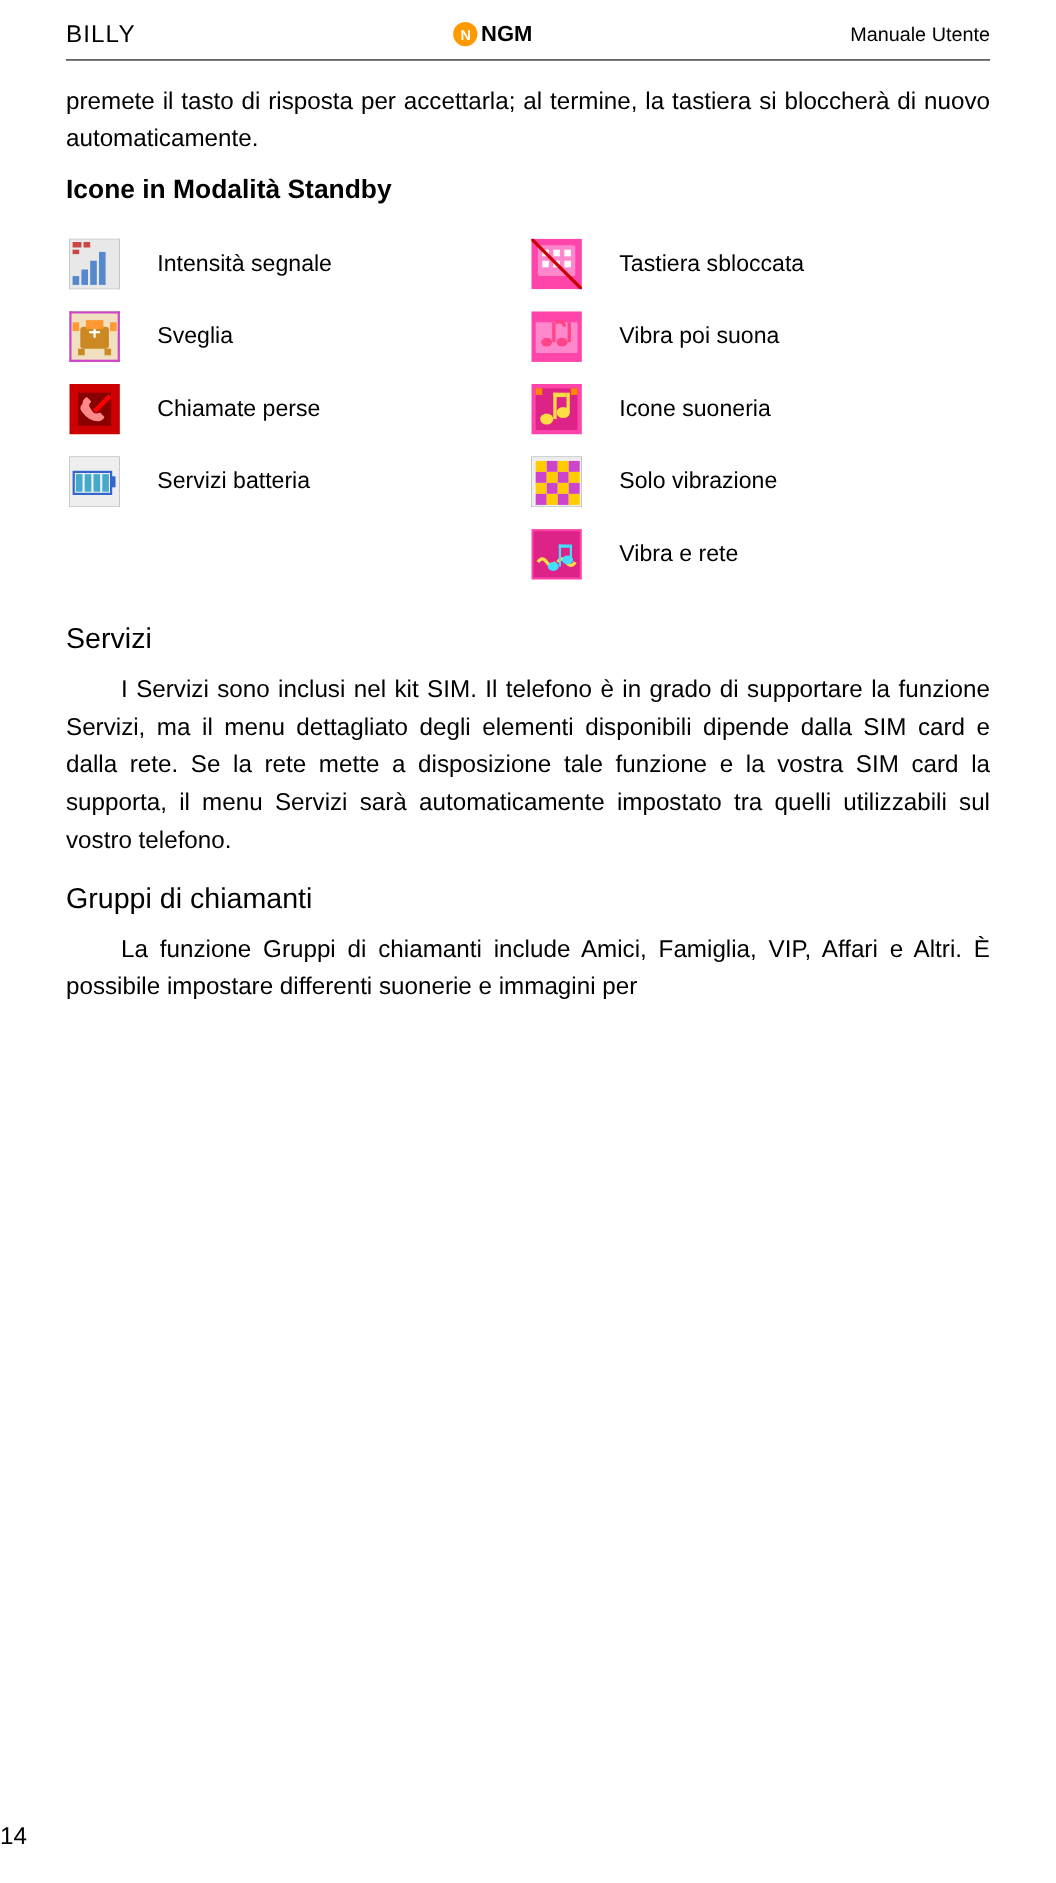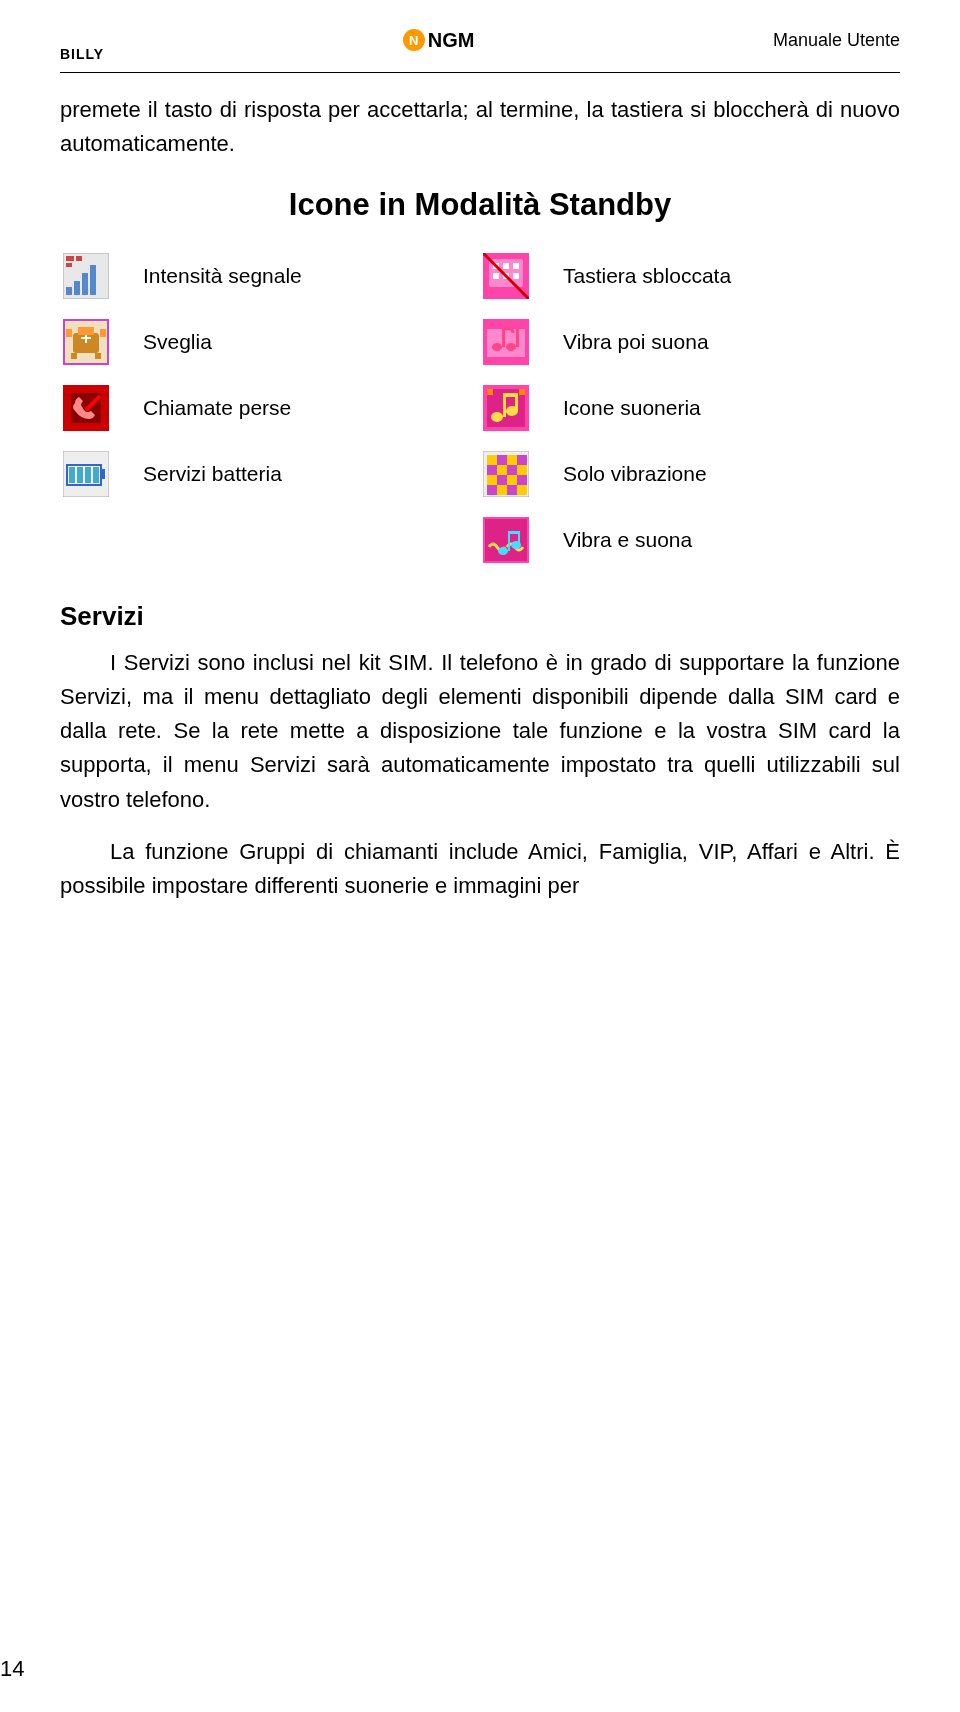--- a/index.html
+++ b/index.html
@@ -24,24 +24,23 @@
     .header {
       display: flex;
       justify-content: space-between;
       align-items: center;
       padding: 18px 0 10px 0;
       border-bottom: 1.5px solid #000;
       margin-bottom: 0;
     }
 
     .header-left {
-      font-size: 14px;
-      font-weight: bold;
+      font-size: 22px;
+      font-weight: normal;
       letter-spacing: 1px;
-      margin-top: 28px;
     }
 
     .header-center {
       display: flex;
       align-items: center;
       gap: 4px;
     }
 
     .ngm-logo {
       display: flex;
@@ -76,36 +75,35 @@
     }
 
     .intro-text {
       font-size: 22px;
       line-height: 1.55;
       text-align: justify;
       margin-bottom: 14px;
     }
 
     .section-title {
-      font-size: 31px;
+      font-size: 24px;
       font-weight: bold;
-      margin: 26px 0 20px 0;
-      text-align: center;
+      margin: 16px 0 20px 0;
     }
 
     
     svg.pixel-icon {
       width: 46px;
       height: 46px;
       display: inline-block;
     }
 
     .subsection-title {
       font-size: 26px;
-      font-weight: bold;
+      font-weight: normal;
       margin: 20px 0 14px 0;
     }
 
     .body-text-indent {
       font-size: 22px;
       line-height: 1.55;
       text-align: justify;
       margin-bottom: 18px;
       text-indent: 50px;
     }
@@ -337,30 +335,31 @@
               <path d="M6 30 Q10 24 14 30 Q18 36 22 30" stroke="#ffdd44" stroke-width="3" fill="none"></path>
               <path d="M24 30 Q28 24 32 30 Q36 36 40 30" stroke="#ffdd44" stroke-width="3" fill="none"></path>
 
               <ellipse cx="20" cy="34" rx="5" ry="4" fill="#44ddff"></ellipse>
               <rect x="25" y="14" width="2" height="20" fill="#44ddff"></rect>
               <rect x="25" y="14" width="10" height="3" fill="#44ddff"></rect>
               <ellipse cx="33" cy="28" rx="5" ry="4" fill="#44ddff"></ellipse>
               <rect x="35" y="14" width="2" height="14" fill="#44ddff"></rect>
             </svg>
           </div>
-          <span class="icon-desc">Vibra e suona</span>
+          <span class="icon-desc">Vibra e rete</span>
         </div>
 
       </div>
     </div>
 
     <h2 class="subsection-title">Servizi</h2>
 
     <p class="body-text-indent">I Servizi sono inclusi nel kit SIM. Il telefono è in grado di supportare la funzione Servizi, ma il menu dettagliato degli elementi disponibili dipende dalla SIM card e dalla rete. Se la rete mette a disposizione tale funzione e la vostra SIM card la supporta, il menu Servizi sarà automaticamente impostato tra quelli utilizzabili sul vostro telefono.</p>
 
+    <h2 class="subsection-title">Gruppi di chiamanti</h2>
 
     <p class="body-text-indent">La funzione Gruppi di chiamanti include Amici, Famiglia, VIP, Affari e Altri. È possibile impostare differenti suonerie e immagini per</p>
 
   </div>
 
   <div class="footer">
     <span>14</span>
   </div>
 
 </div>

